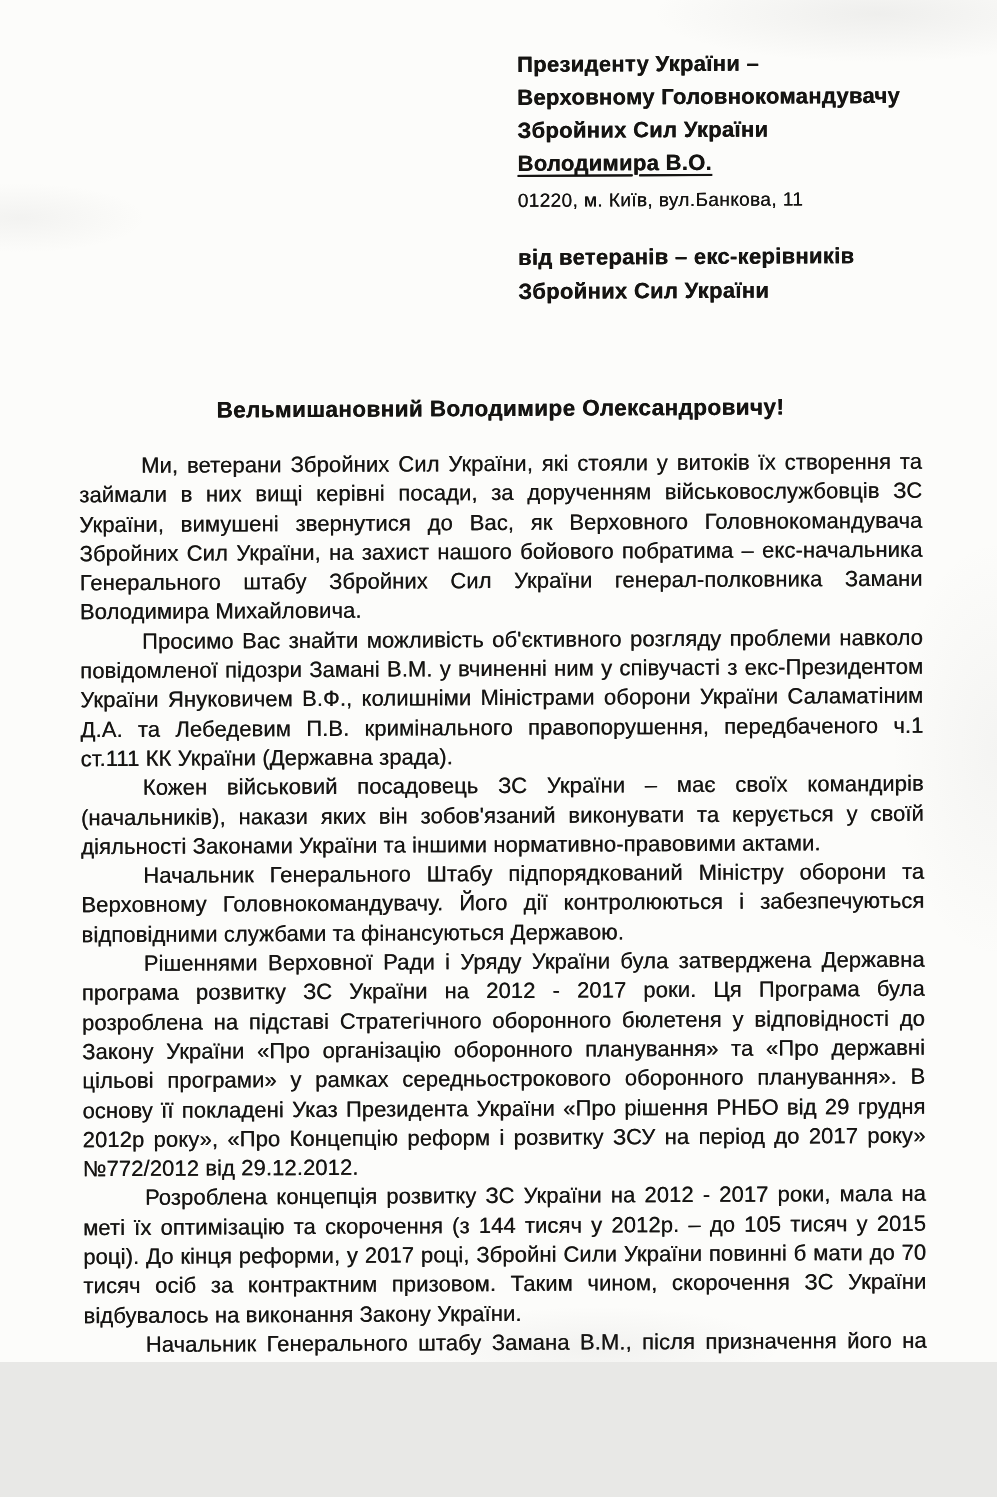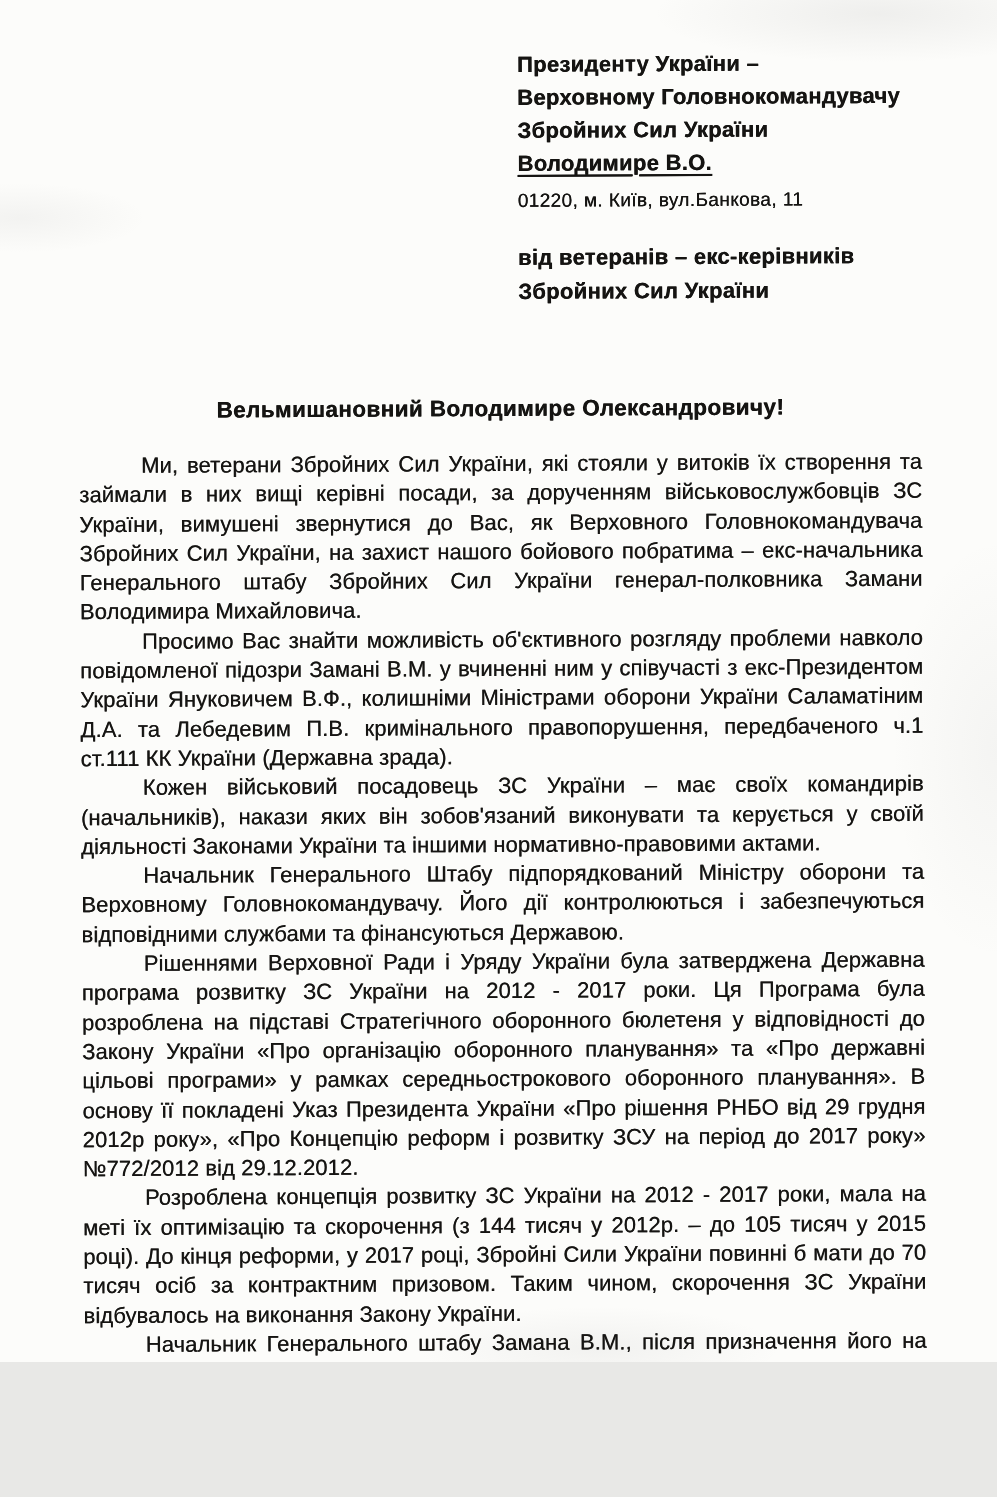--- a/index.html
+++ b/index.html
@@ -92,21 +92,21 @@
 <body>
 
 <div class="page">
   <div class="skew">
 
     <div class="recipient-block">
       <div class="recipient-line">Президенту України –</div>
       <div class="recipient-line">Верховному Головнокомандувачу</div>
       <div class="recipient-line">Збройних Сил України</div>
       <div>
-        <span class="recipient-line underlined">Володимире В.О.</span>
+        <span class="recipient-line underlined">Володимира В.О.</span>
       </div>
       <div class="recipient-line address">01220, м. Київ, вул.Банкова, 11</div>
     </div>
 
     <div class="sender-block">
       <div class="sender-line">від ветеранів – екс-керівників</div>
       <div class="sender-line">Збройних Сил України</div>
     </div>
 
     <div class="salutation">Вельмишановний Володимире Олександровичу!</div>

